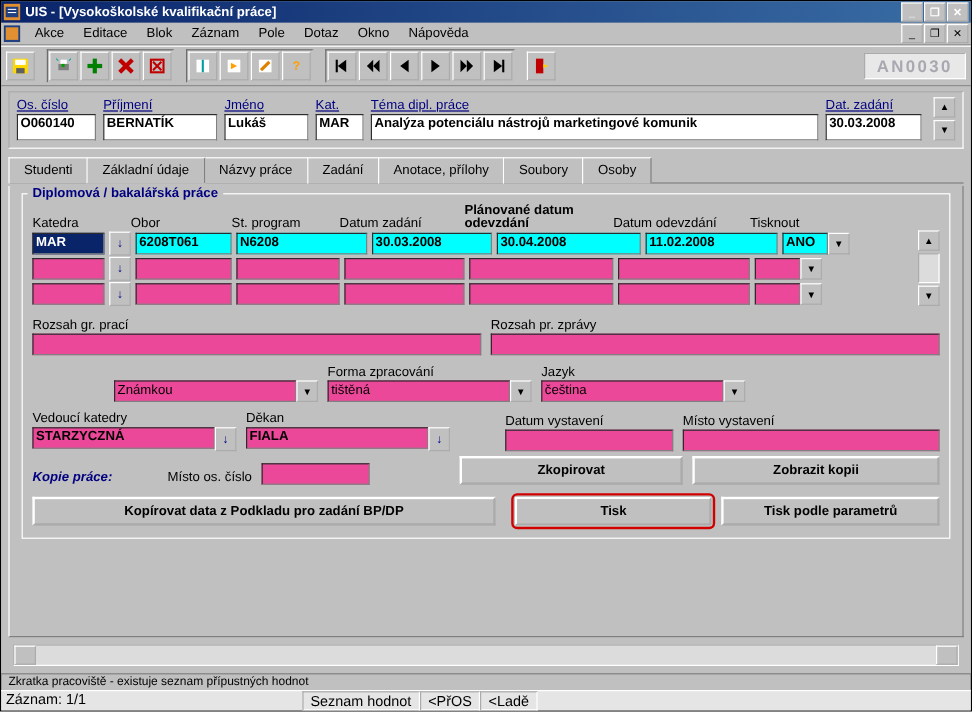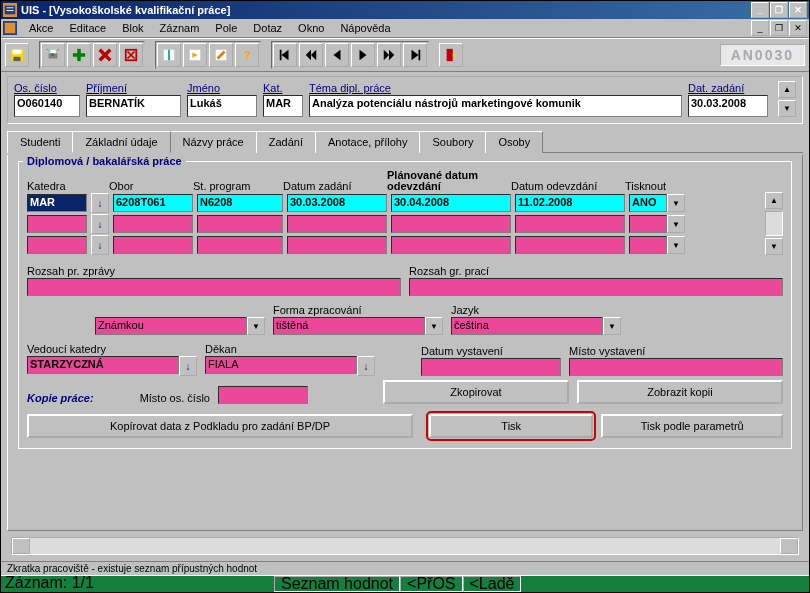--- a/index.html
+++ b/index.html
@@ -48,24 +48,24 @@
   .lovbtn{width:16px;height:18px;background:#c0c0c0;border:1px outset #fff;display:flex;align-items:center;justify-content:center;color:#000080;font-size:10px}
   .combo{display:flex}
   .combo .cell{flex:1}
   .combo .arrow{width:16px;background:#c0c0c0;border:1px outset #fff;display:flex;align-items:center;justify-content:center;font-size:8px}
   
   .frow{display:flex;gap:8px;align-items:flex-end;margin-top:8px}
   .fcol{display:flex;flex-direction:column;gap:1px}
   .fcol label{font-size:11px}
   .blueital{color:#000080;font-style:italic;font-weight:bold}
   
-  .btn{background:#c0c0c0;border:2px outset #fff;padding:4px 16px;font-size:11px;font-weight:normal;white-space:nowrap;display:inline-flex;align-items:center;justify-content:center}
+  .btn{background:#c0c0c0;border:2px outset #fff;padding:4px 16px;font-size:11px;font-weight:bold;white-space:nowrap;display:inline-flex;align-items:center;justify-content:center}
   .btn.highlight{outline:2px solid #d00000;outline-offset:1px;border-radius:2px}
   
-  .status{height:16px;background:#15803d;border-top:1px solid #fff;display:flex;align-items:flex-end;font-size:16px;padding:0 4px}
+  .status{height:16px;background:#e5e5e5;border-top:1px solid #fff;display:flex;align-items:flex-start;font-size:12px;padding:0 4px}
   .statuscell{border:1px inset #fff;padding:0 6px;height:14px;display:flex;align-items:center}
   .scroll-h{height:16px;background:#dcdcdc;border:1px inset #fff;margin:4px 4px 2px 4px;position:relative}
   .scroll-h::before,.scroll-h::after{content:'';position:absolute;top:0;width:16px;height:14px;background:#c0c0c0;border:1px outset #fff}
   .scroll-h::before{left:0}.scroll-h::after{right:0}
   svg{width:14px;height:14px}
 </style>
 </head>
 <body>
 
 <div class="window">
@@ -274,21 +274,21 @@
           <div class="col" style="width:110px">Datum odevzdání</div>
           <div class="col" style="width:60px">Tisknout</div>
         </div>
         <div style="display:flex;gap:6px">
         <div class="gridrows" style="flex:1">
 
           <div class="gridrow">
             <div class="cell sel" style="width:60px">MAR</div>
             <div class="lovbtn">↓</div>
             <div class="cell hl" style="width:80px">6208T061</div>
-            <div class="cell hl" style="width:86px">N6208</div>
+            <div class="cell hl" style="width:109px">N6208</div>
             <div class="cell hl" style="width:100px">30.03.2008</div>
             <div class="cell hl" style="width:120px">30.04.2008</div>
             <div class="cell hl" style="width:110px">11.02.2008</div>
             <div class="combo" style="width:56px">
                   <div class="cell hl">ANO</div>
                   <div class="arrow">▼</div>
                 </div>
           </div>
 
           <div class="gridrow">
@@ -321,25 +321,25 @@
         </div>
         <div class="scrollpair" style="justify-content:flex-start">
           <div class="scrollbtn">▲</div>
           <div style="flex:1;width:16px;background:#dcdcdc;border:1px inset #fff"></div>
           <div class="scrollbtn">▼</div>
         </div>
         </div>
 
         <div class="frow" style="margin-top:10px">
           <div class="fcol" style="flex:1">
+            <label>Rozsah gr. prací</label>
+            <div class="cell" style="width:100%;font-weight:normal"></div>
+          </div>
+          <div class="fcol" style="flex:1">
             <label>Rozsah pr. zprávy</label>
-            <div class="cell" style="width:100%;font-weight:normal"></div>
-          </div>
-          <div class="fcol" style="flex:1">
-            <label>Rozsah gr. prací</label>
             <div class="cell" style="width:100%;font-weight:normal"></div>
           </div>
         </div>
 
         <div class="frow">
           <div style="width:60px"></div>
           <div class="fcol" style="width:170px">
             <div class="combo">
                 <div class="cell" style="font-weight:normal">Známkou</div>
                 <div class="arrow">▼</div>
@@ -365,21 +365,21 @@
           <div class="fcol" style="width:170px">
             <label>Vedoucí katedry</label>
             <div style="display:flex">
                 <div class="cell" style="flex:1;font-weight:bold">STARZYCZNÁ</div>
                 <div class="lovbtn">↓</div>
               </div>
           </div>
           <div class="fcol" style="width:170px">
             <label>Děkan</label>
             <div style="display:flex">
-                <div class="cell" style="flex:1;font-weight:normal">FIALA</div>
+                <div class="cell" style="flex:1;font-weight:bold">FIALA</div>
                 <div class="lovbtn">↓</div>
               </div>
           </div>
           <div style="width:30px"></div>
           <div class="fcol" style="width:140px">
             <label>Datum vystavení</label>
             <div class="cell" style="font-weight:normal"></div>
           </div>
           <div class="fcol" style="flex:1">
             <label>Místo vystavení</label>

